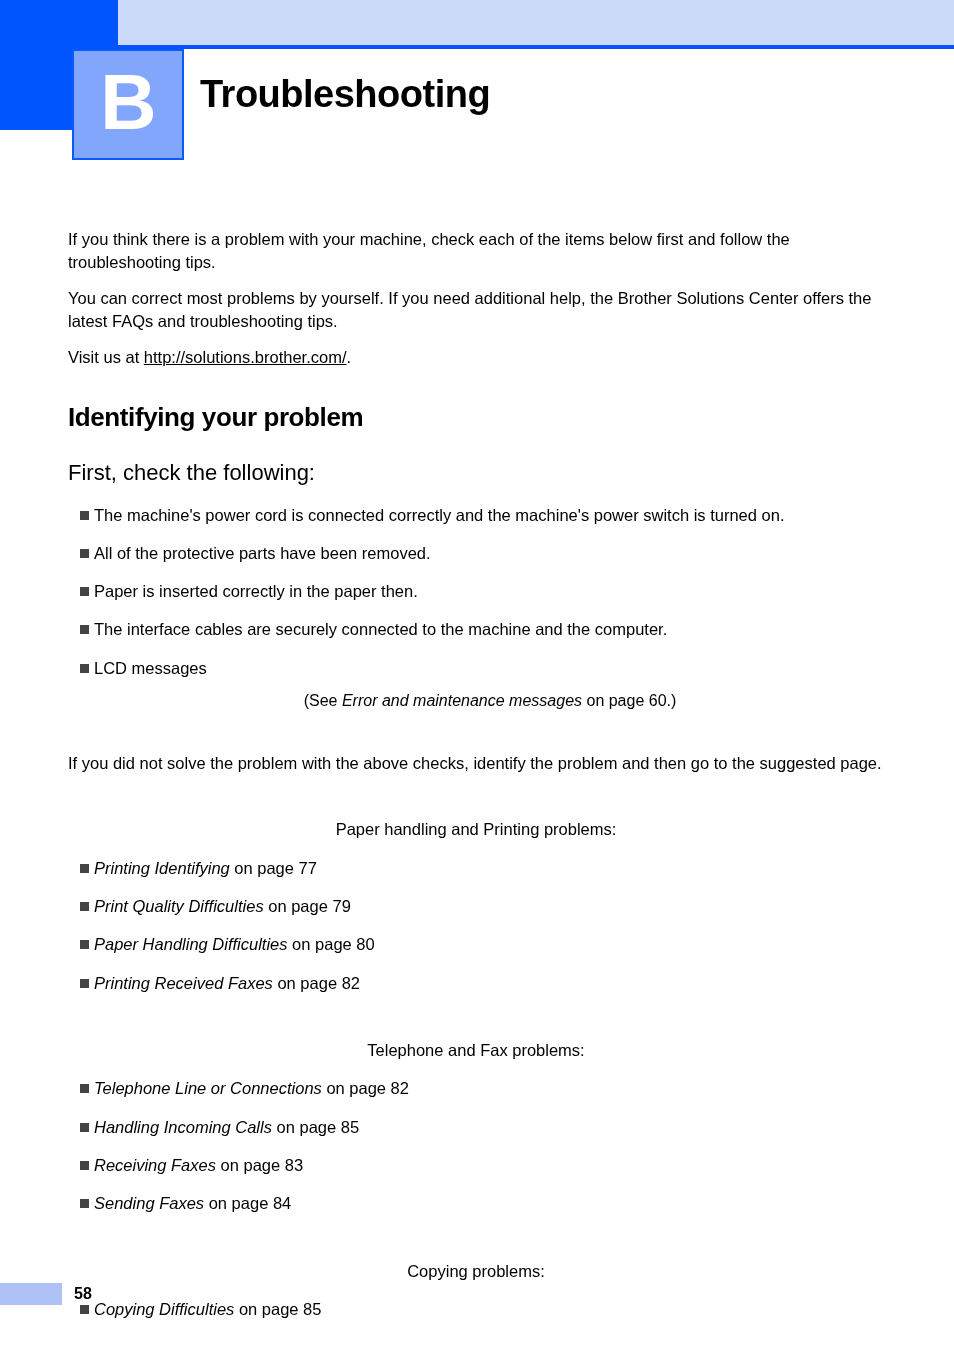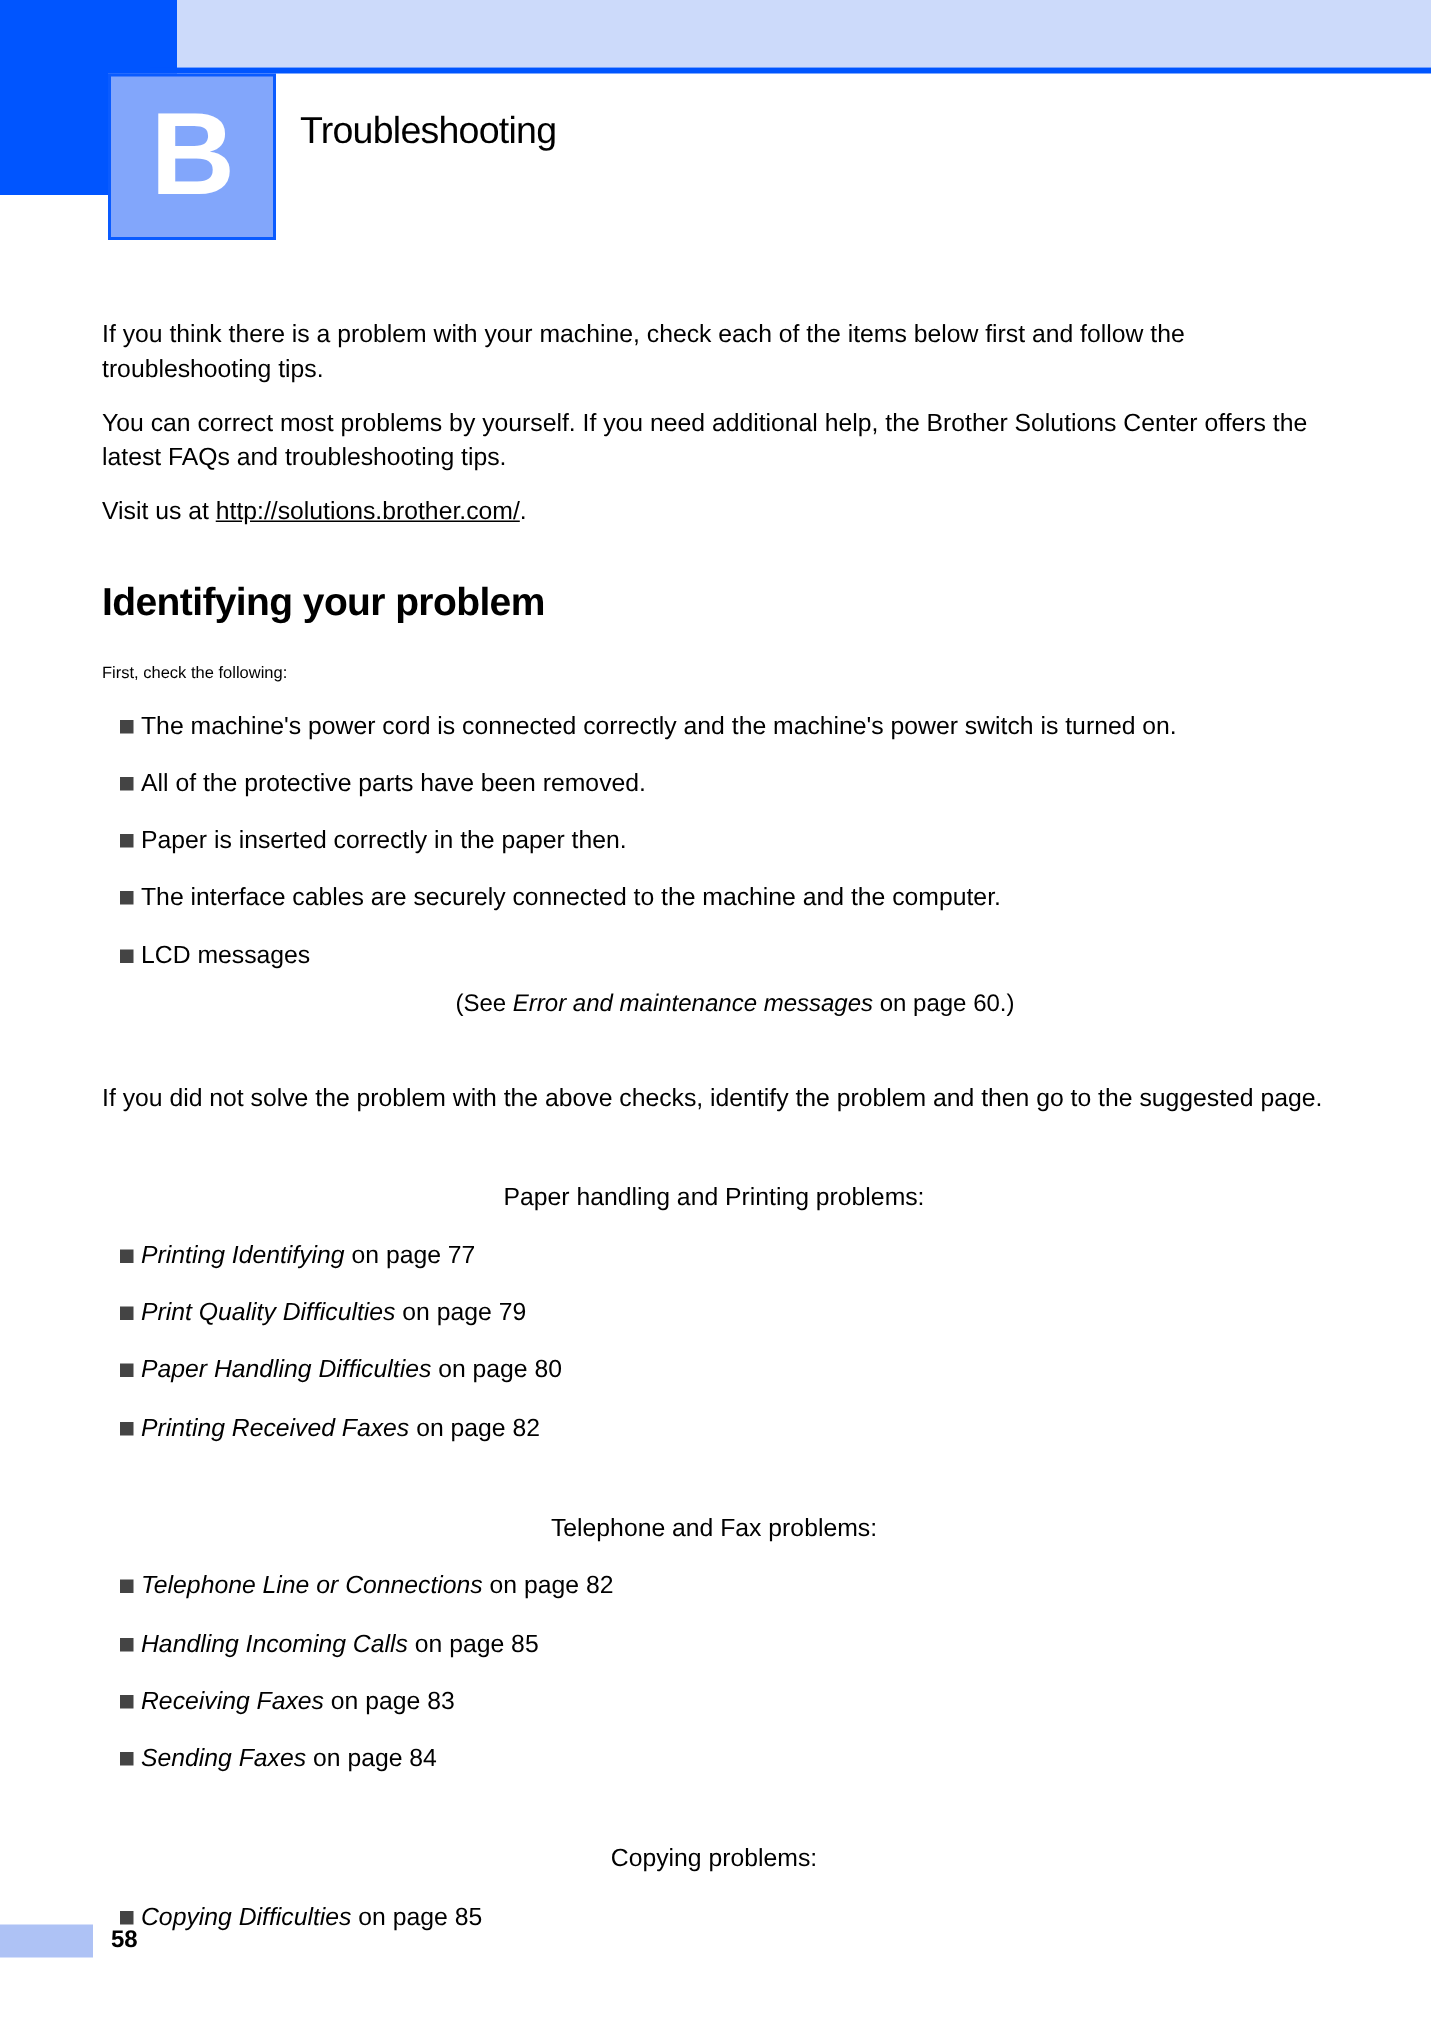--- a/index.html
+++ b/index.html
@@ -65,32 +65,32 @@
     font-weight: bold;
     line-height: 1;
     letter-spacing: -1px;
     padding-bottom: 6px;
     box-sizing: border-box;
   }
   .chapter-title {
     position: absolute;
     left: 200px;
     top: 74px;
-    font-size: 25px;
-    font-weight: normal;
+    font-size: 38px;
+    font-weight: bold;
     letter-spacing: -0.5px;
     line-height: 1.1;
     white-space: nowrap;
   }
 
   
   .content {
     position: absolute;
     left: 68px;
-    top: 212px;
+    top: 228px;
     width: 816px;
   }
 
   .para {
     font-size: 16.5px;
     line-height: 1.37;
     margin: 0 0 14px 0;
   }
 
   a.url-link {
@@ -100,21 +100,21 @@
 
   h1.section-heading {
     font-size: 26px;
     font-weight: bold;
     letter-spacing: -0.4px;
     margin: 34px 0 26px 0;
     line-height: 1.1;
   }
 
   .lead-line {
-    font-size: 11px;
+    font-size: 22px;
     line-height: 1.37;
     margin: 0 0 14px 0;
   }
 
   ul.sq-list {
     list-style: none;
     margin: 0;
     padding: 0;
   }
   ul.sq-list li {

